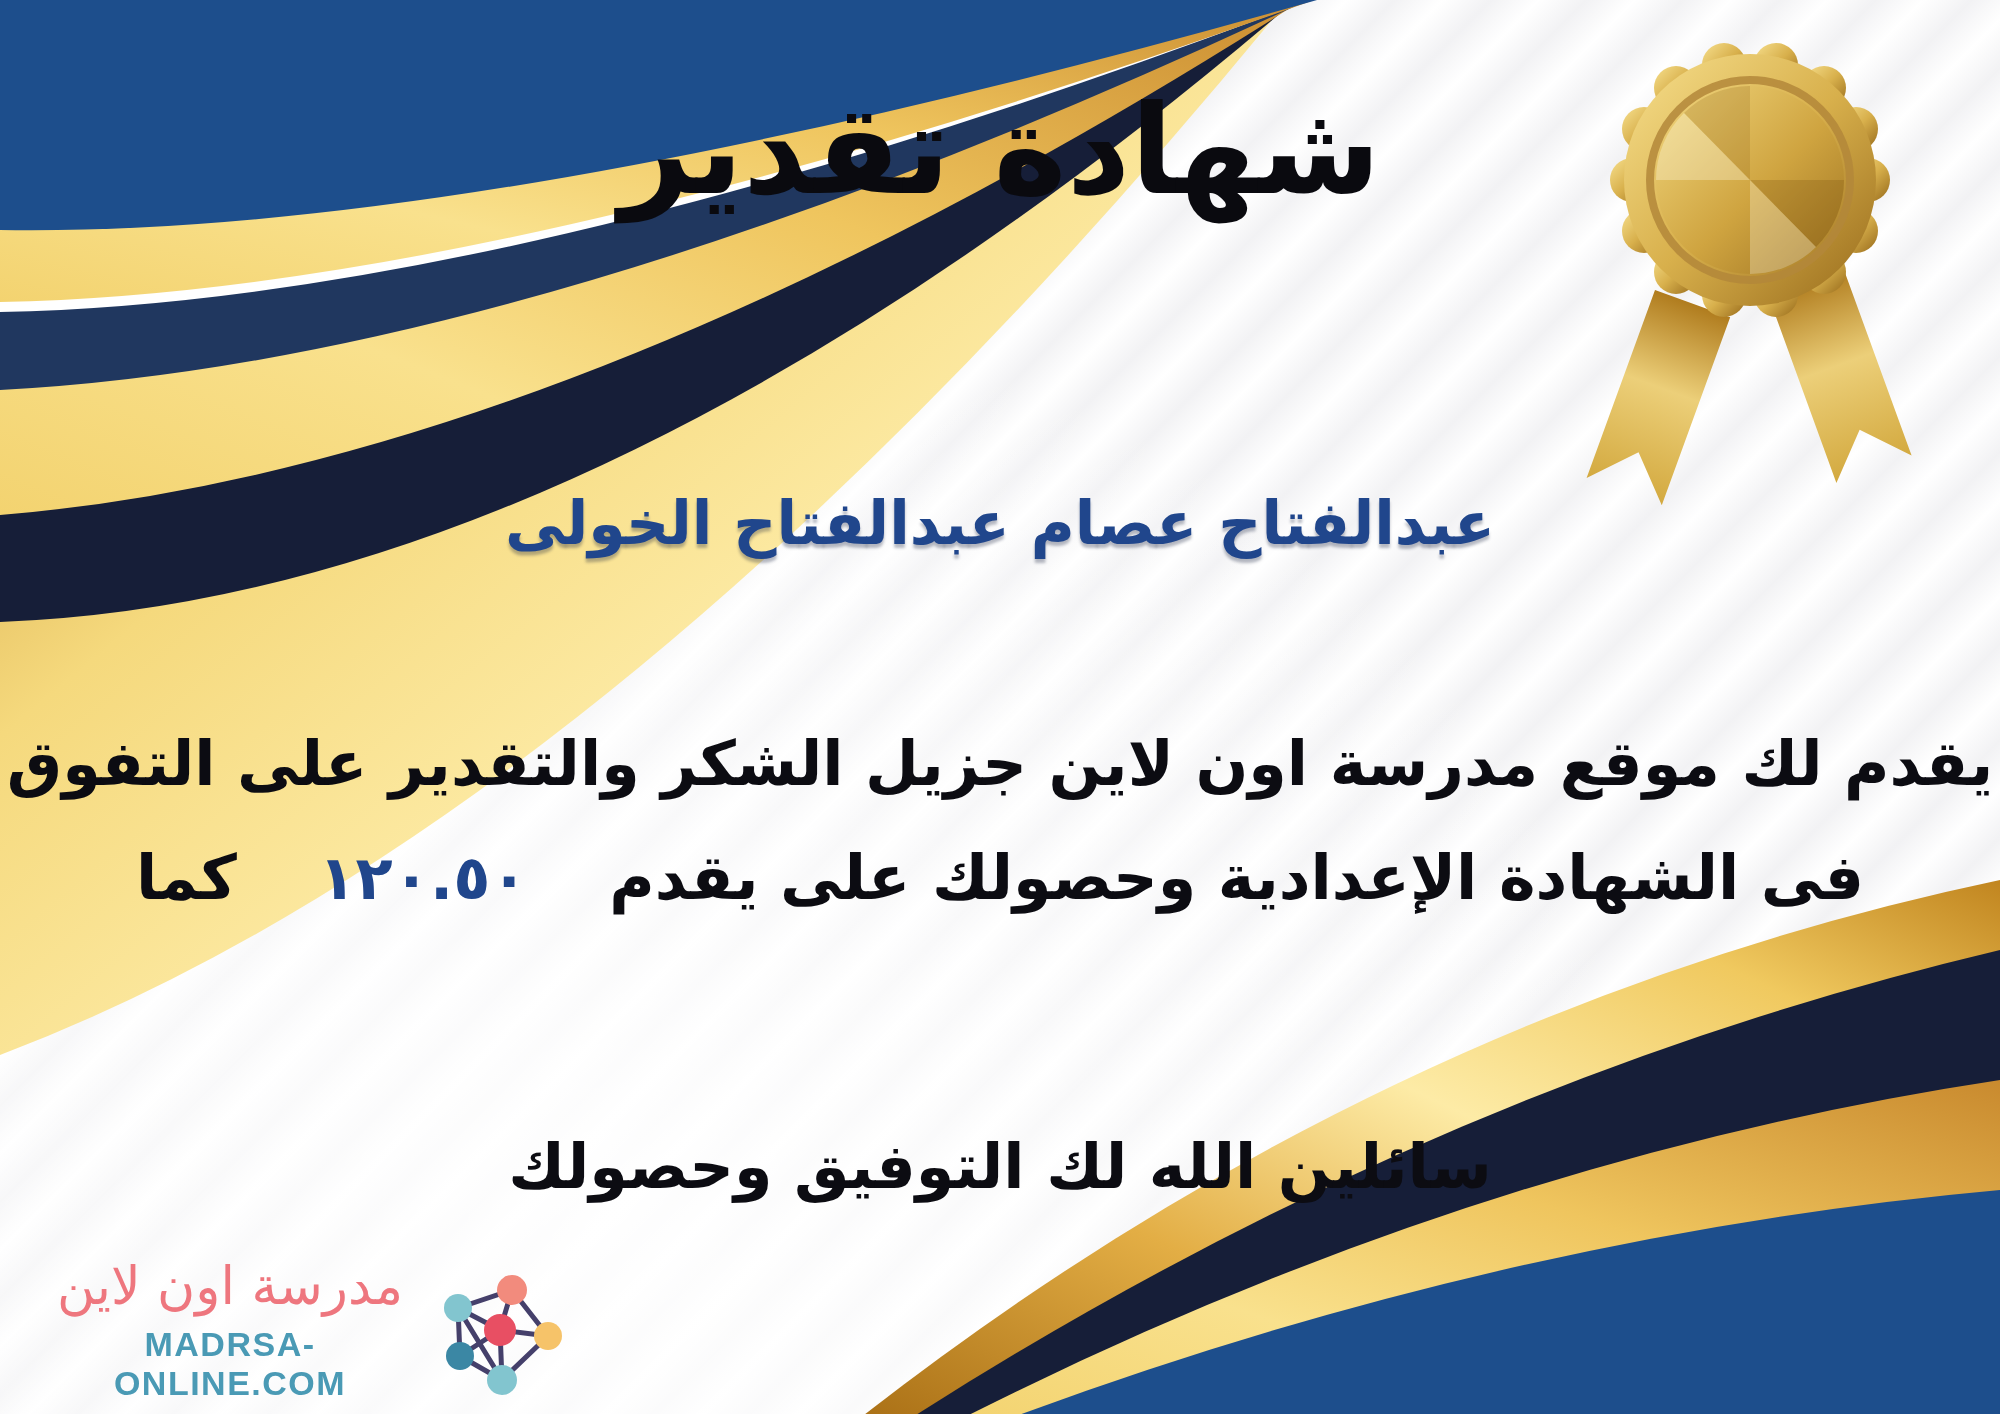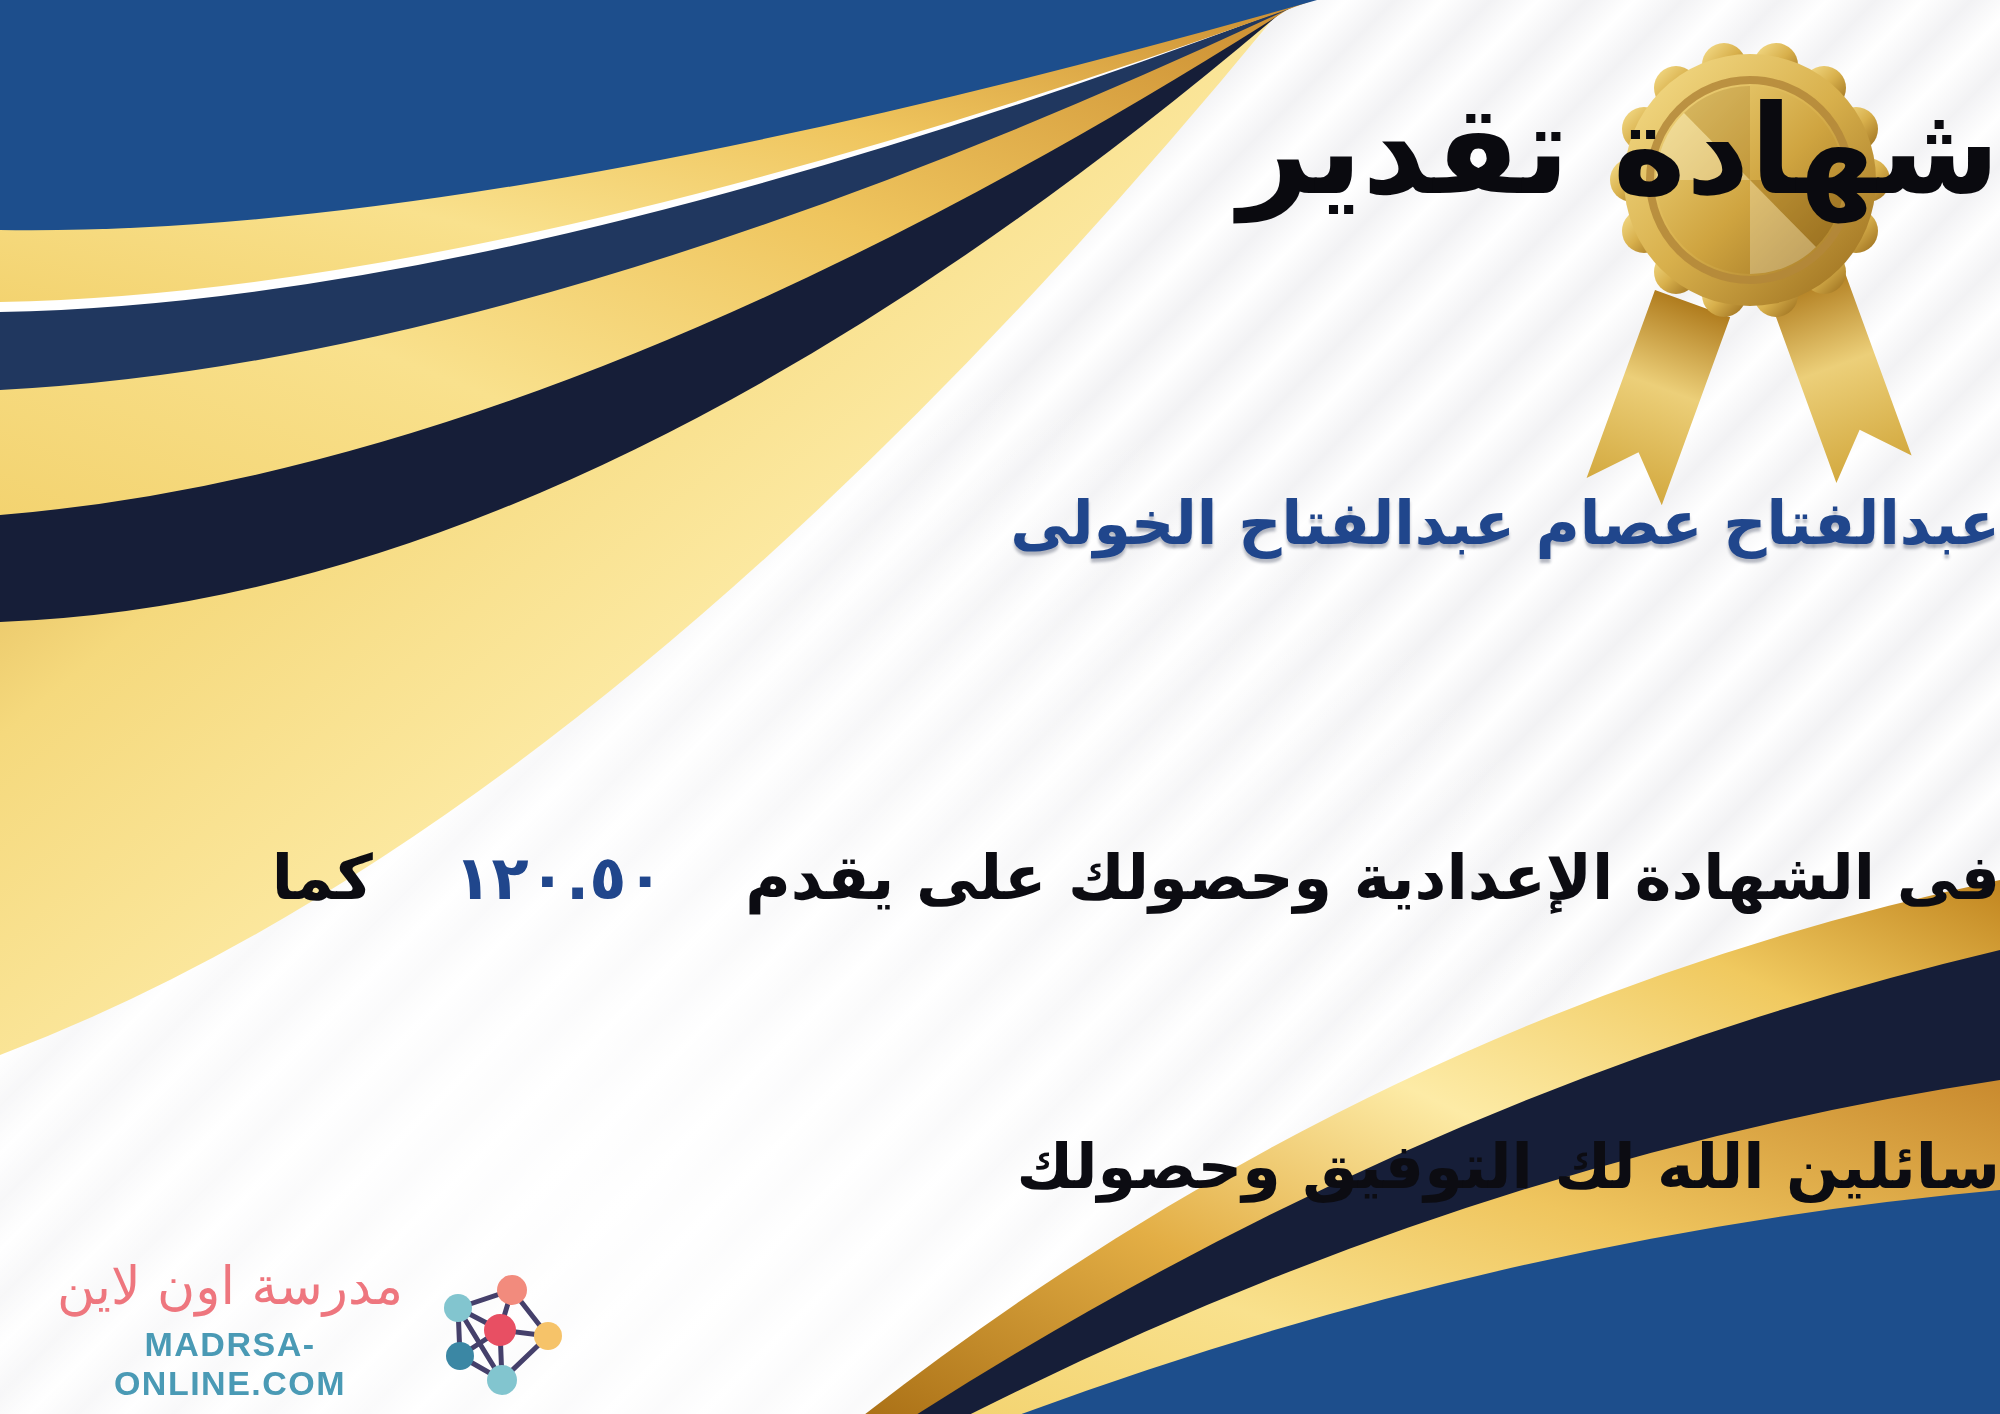--- a/index.html
+++ b/index.html
@@ -6,21 +6,21 @@
   .canvas{
     position:relative;
     width:2000px;height:1414px;
     overflow:hidden;
     background:
       radial-gradient(ellipse at 30% 85%, rgba(255,255,255,.9), rgba(255,255,255,0) 55%),
       repeating-linear-gradient(135deg,#ffffff 0px,#f2f2f4 34px,#ffffff 68px);
     font-family:"DejaVu Sans", sans-serif;
   }
   .deco{position:absolute;inset:0;width:2000px;height:1414px;}
-  .txt{position:absolute;left:0;width:2000px;direction:rtl;color:#0c0c12;}
+  .txt{position:absolute;left:0;width:2000px;text-align:center;direction:rtl;color:#0c0c12;}
   .title{top:78px;font-size:124px;font-weight:bold;color:#0a0a0f;letter-spacing:0;}
   .name{top:488px;font-size:60px;font-weight:bold;color:#20468c;text-shadow:0 4px 3px rgba(15,25,55,.30);}
   .body-line{font-size:62px;font-weight:bold;line-height:1.35;}
   .b1{top:722px;}
   .b2{top:836px;}
   .b3{top:936px;}
   .closing{top:1130px;font-size:62px;font-weight:bold;}
   .score{color:#20468c;font-size:61px;margin:0 60px;vertical-align:baseline;}
   .logo{position:absolute;left:30px;top:1258px;width:400px;text-align:center;direction:rtl;}
   .logo-ar{font-size:52px;font-weight:normal;color:#ee767e;line-height:1.1;}
@@ -143,20 +143,21 @@
       <circle cx="548" cy="1336" r="14" fill="#f6c369"></circle>
       <circle cx="460" cy="1356" r="14" fill="#3b87a4"></circle>
       <circle cx="502" cy="1380" r="15" fill="#82c5cf"></circle>
     </g>
   </svg>
 
   <div class="txt title">شهادة تقدير</div>
 
   <div class="txt name">عبدالفتاح عصام عبدالفتاح الخولى</div>
 
+  <div class="txt body-line b1">يقدم لك موقع مدرسة اون لاين جزيل الشكر  والتقدير على التفوق</div>
 
   <div class="txt body-line b2">
     <span>فى الشهادة الإعدادية وحصولك على يقدم</span>
     <span class="score">١٢٠.٥٠</span>
     <span>كما</span>
   </div>
 
 
   <div class="txt closing">سائلين الله لك التوفيق  وحصولك</div>
 

